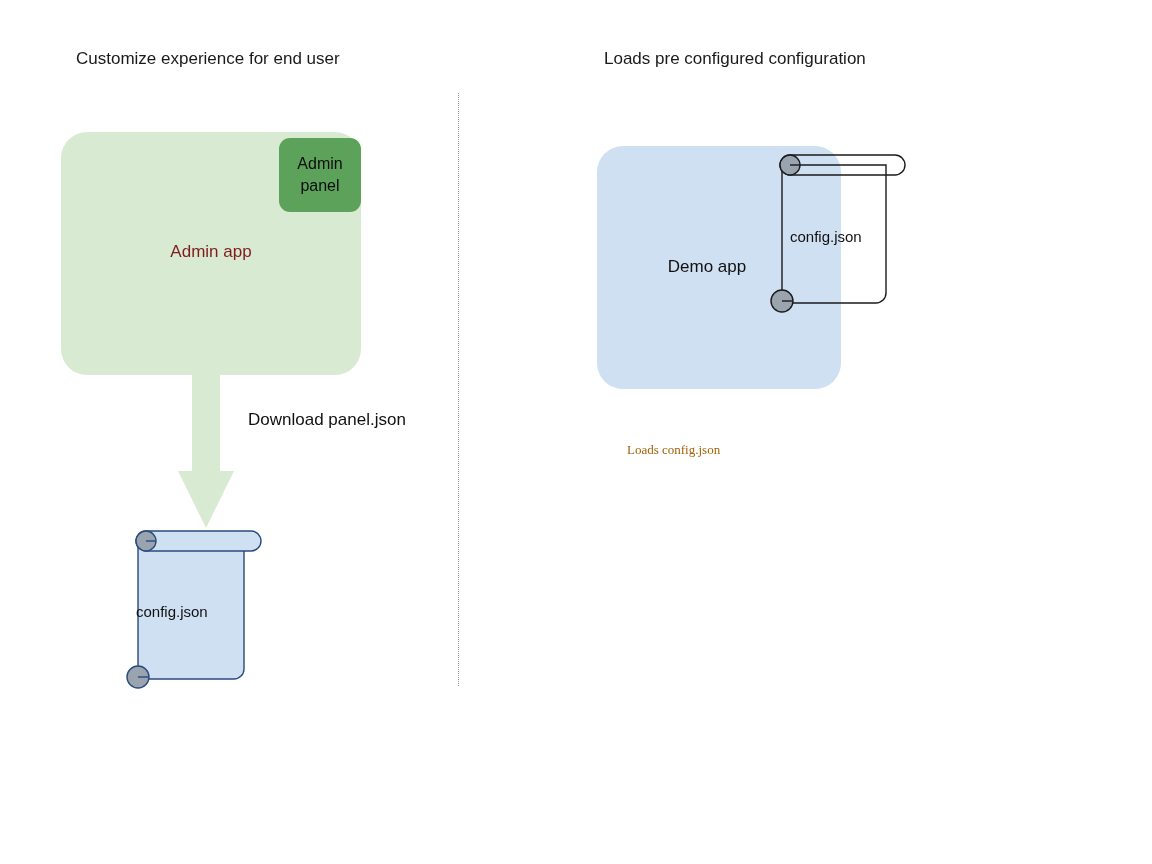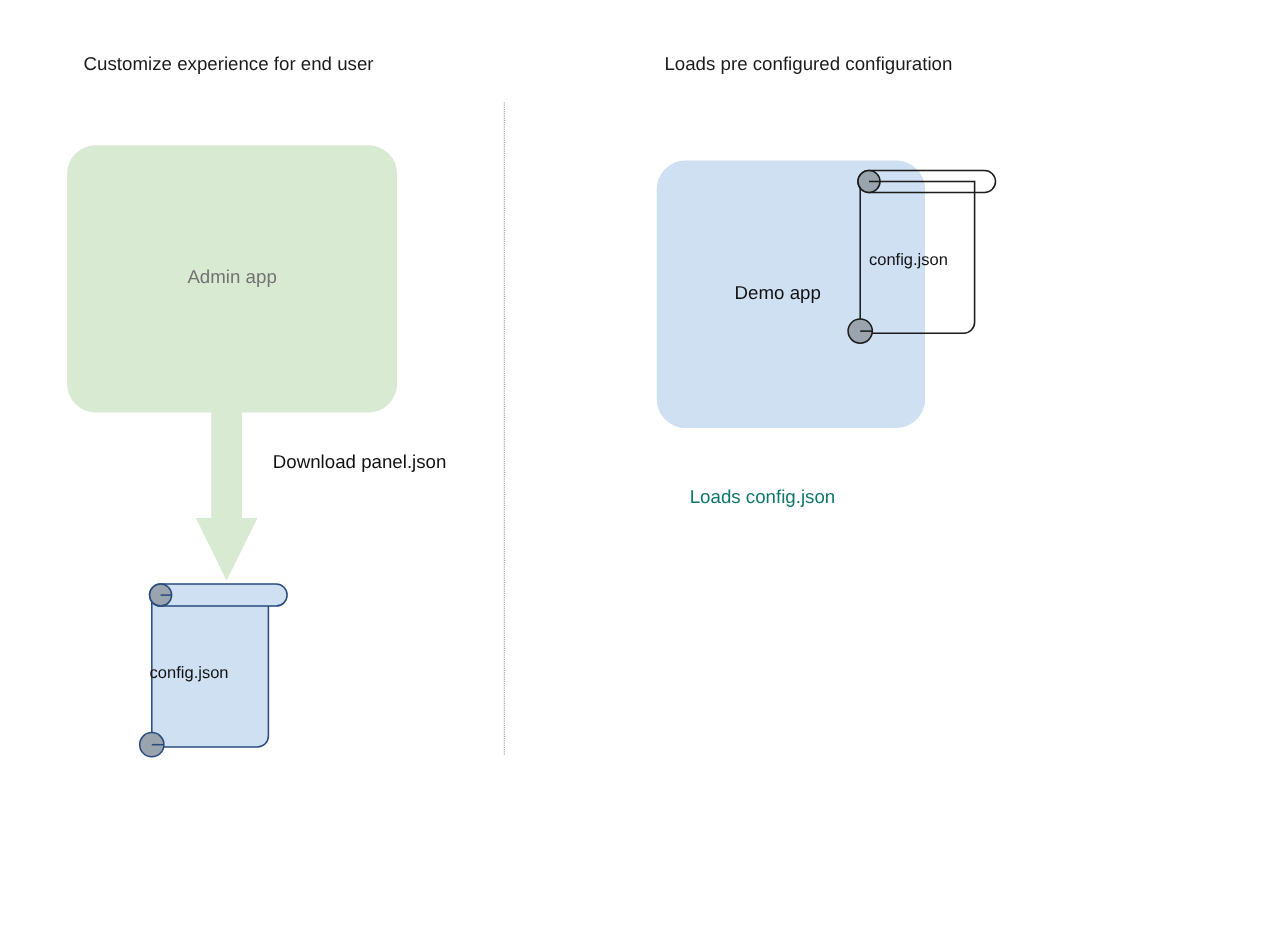--- a/index.html
+++ b/index.html
@@ -50,21 +50,21 @@
     background: #d9ead3;
     border-radius: 26px;
   }
   .app-box-green .app-label {
     position: absolute;
     left: 0;
     top: 110px;
     width: 300px;
     text-align: center;
     font-size: 17px;
-    color: #737373;
+    color: #7f1d1d;
   }
   .admin-panel {
     position: absolute;
     left: 279px;
     top: 138px;
     width: 82px;
     height: 74px;
     background: #5da25a;
     border-radius: 11px;
     display: flex;
@@ -113,23 +113,24 @@
     width: 160px;
     text-align: center;
     font-size: 17px;
     color: #111111;
   }
 
   .loads-label {
     position: absolute;
     left: 627px;
     top: 442px;
-    font-size: 17px;
-    color: #0f766e;
-    white-space: nowrap;
+    font-size: 13px;
+    color: #a16207;
+    white-space: nowrap;
+    font-family: Liberation Serif, serif;
   }
 
   
   .scroll {
     position: absolute;
   }
   .scroll svg { display: block; overflow: visible; }
   .scroll .scroll-label {
     position: absolute;
     font-size: 15px;
@@ -150,20 +151,23 @@
   <div class="heading" id="heading-left">Customize experience for end user</div>
 
   <div class="heading" id="heading-right">Loads pre configured configuration</div>
 
   <div class="divider"></div>
 
   <div class="app-box-green">
     <div class="app-label">Admin app</div>
   </div>
 
+  <div class="admin-panel">
+    <div class="panel-label">Admin panel</div>
+  </div>
 
   <div class="arrow-wrap">
     <svg width="56" height="158" viewBox="0 0 56 158">
       <path d="M14,0 L42,0 L42,98 L56,98 L28,155 L0,98 L14,98 Z" fill="#d9ead3"></path>
     </svg>
   </div>
   <div class="arrow-label">Download panel.json</div>
 
   <div class="scroll" id="scroll-left">
     <svg width="145" height="160" viewBox="0 0 145 160">

